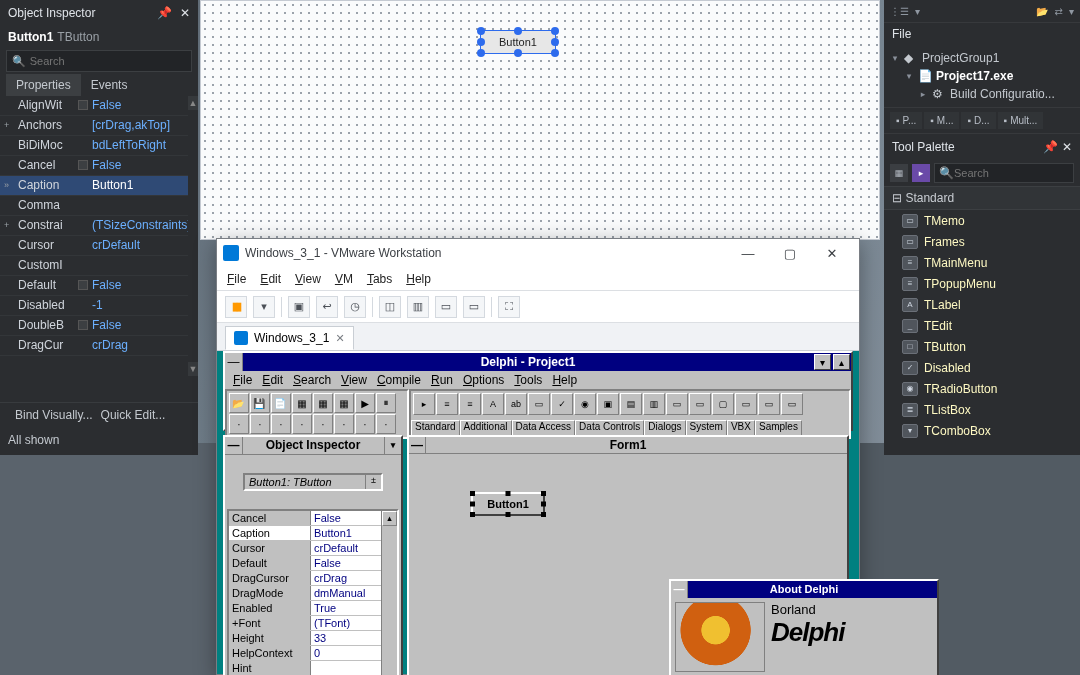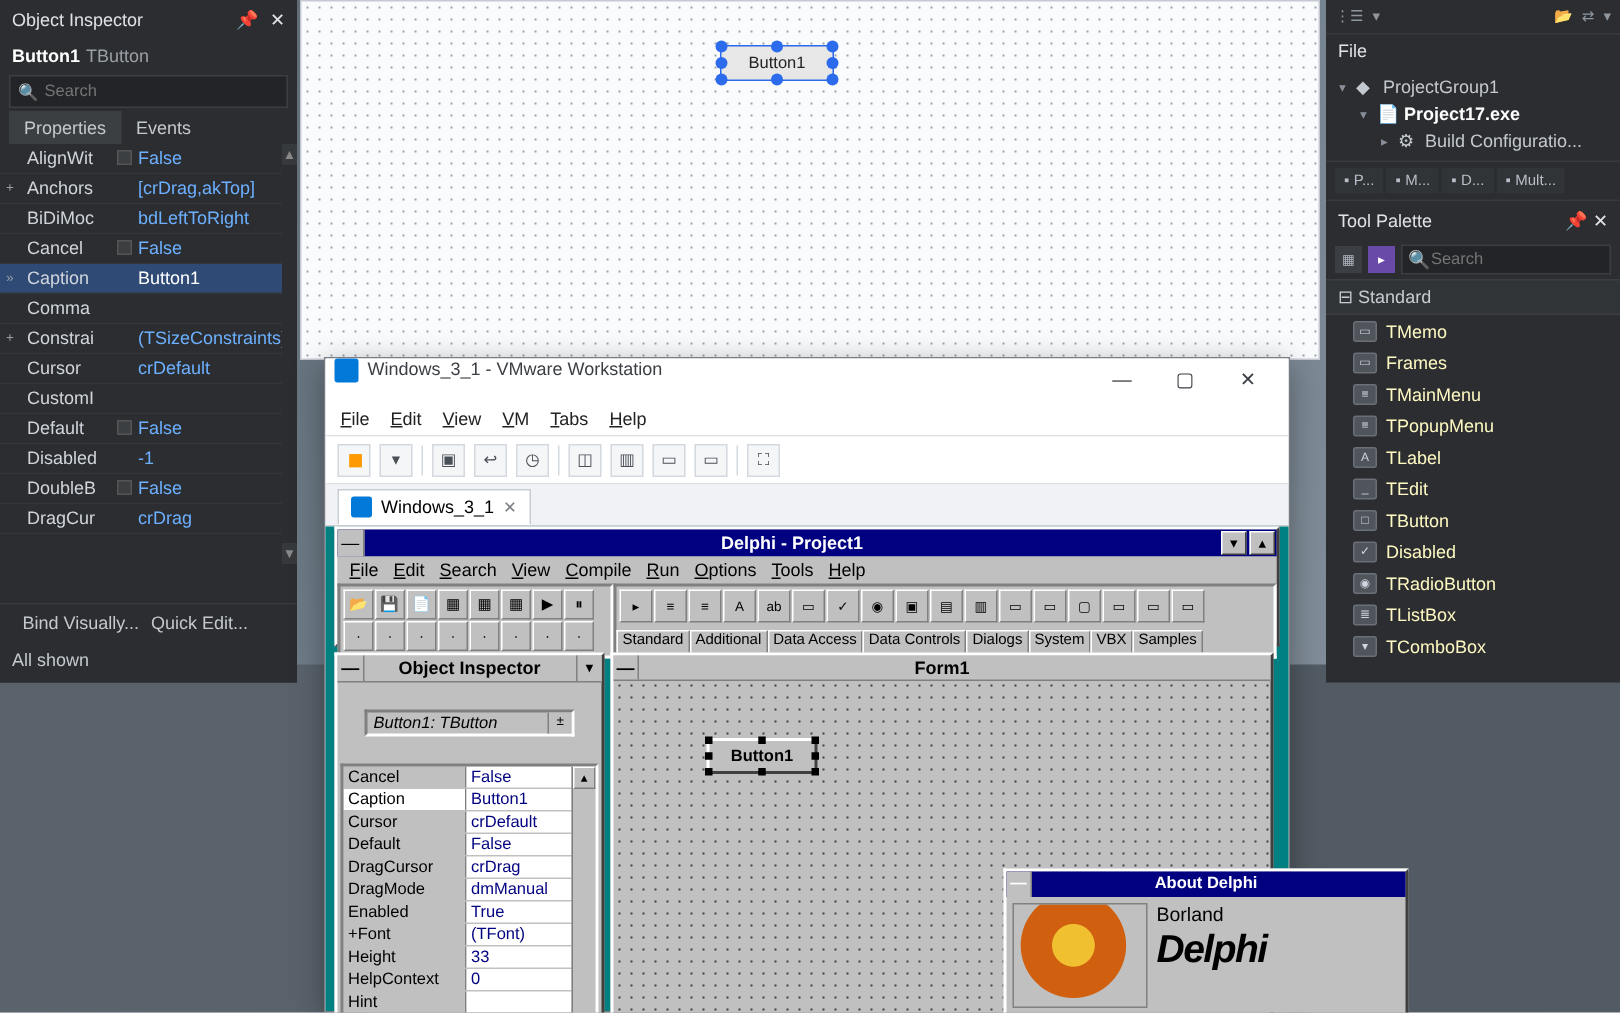--- a/index.html
+++ b/index.html
@@ -66,21 +66,21 @@
 .tp-cat { padding:4px 8px; color:#c8ccd2; background:#313437; border-top:1px solid #3c3f42; border-bottom:1px solid #3c3f42; }
 .tp-list { overflow:auto; }
 .tp-item { display:flex; align-items:center; gap:6px; height:21px; padding:0 10px 0 18px; }
 .tp-item .ic { width:16px; height:14px; background:#50555c; border:1px solid #6b7078; display:inline-flex; align-items:center; justify-content:center; font-size:8px; color:#cfd6e0; border-radius:2px; }
 .tp-item .lbl { color:#fef9c3; }
 .right-tabs { display:flex; padding:4px 6px; gap:2px; border-top:1px solid #37393c; }
 .right-tabs .t { padding:3px 6px; background:#313437; font-size:10px; color:#b8bec7; display:flex; align-items:center; gap:3px; }
 
 
 .vm-window { position:absolute; left:216px; top:238px; width:644px; height:437px; background:#fff; border:1px solid #7a7e84; box-shadow:0 5px 20px rgba(0,0,0,.35); font-size:12px; }
-.vm-titlebar { height:28px; display:flex; align-items:flex-start; padding:0 6px; background:#fff; color:#3b3f44; }
+.vm-titlebar { height:28px; display:flex; align-items:center; padding:0 6px; background:#fff; color:#3b3f44; }
 .vm-titlebar .ic { width:16px; height:16px; background:#0079d8; margin-right:6px; border-radius:2px; }
 .vm-titlebar .sp { flex:1; }
 .vm-titlebar .wbtn { width:42px; height:26px; display:inline-flex; align-items:center; justify-content:center; color:#3b3f44; font-size:13px; }
 
 .vm-menu { display:flex; align-items:center; gap:14px; height:24px; padding:0 10px; background:#fff; color:#222; border-bottom:1px solid #dcdfe3; }
 .vm-menu .m { cursor:pointer; }
 .vm-menu .m u { text-decoration:underline; }
 .vm-tb { display:flex; align-items:center; gap:6px; height:32px; padding:0 8px; background:#fff; border-bottom:1px solid #dcdfe3; }
 .vm-tb .b { width:22px; height:22px; display:flex; align-items:center; justify-content:center; background:#f4f6f8; border:1px solid #d4d9df; color:#4b5057; font-size:11px; }
 .vm-tb .sepv { width:1px; height:20px; background:#d4d9df; }

